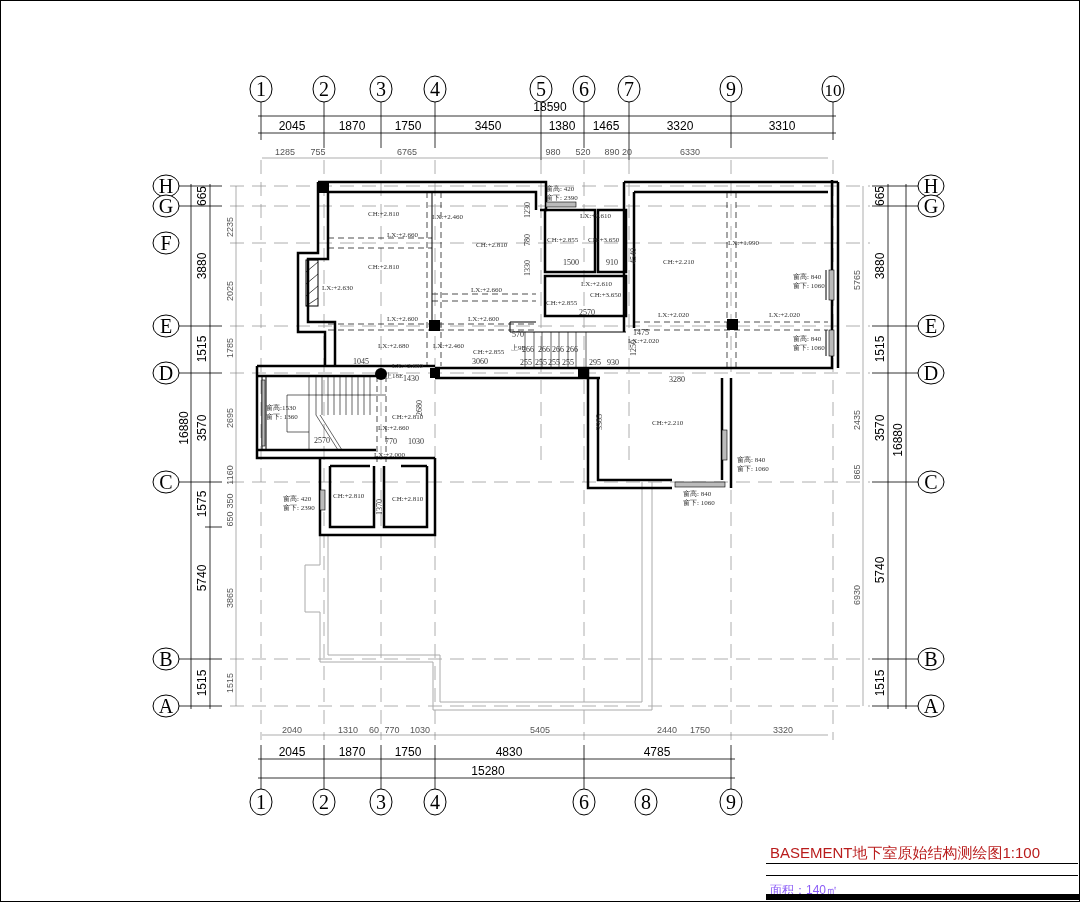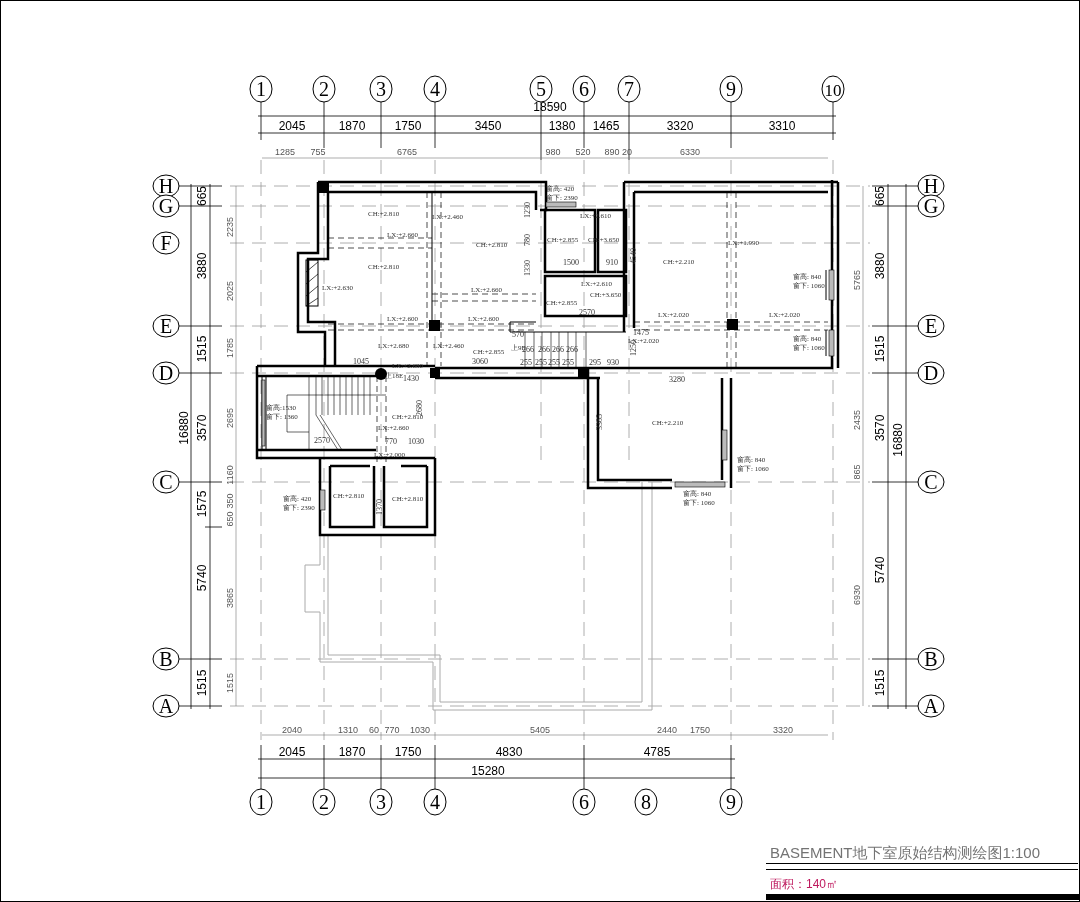--- a/index.html
+++ b/index.html
@@ -4,22 +4,22 @@
 <style>
   html,body{margin:0;padding:0;background:#fff;}
   body{width:1080px;height:902px;position:relative;overflow:hidden;font-family:"Liberation Sans",sans-serif;}
   .frame{position:absolute;left:0;top:0;width:1078px;height:900px;border:1px solid #000;}
   svg{position:absolute;left:0;top:0;}
   .axis-num{font-family:"Liberation Serif",serif;font-size:20px;}
   .dim{font-family:"Liberation Sans",sans-serif;font-size:12px;}
   .dim-s{font-family:"Liberation Sans",sans-serif;font-size:9px;fill:#555;}
   .note{font-family:"Liberation Serif",serif;font-size:7px;fill:#333;}
   .title-block{position:absolute;left:766px;top:843px;width:312px;}
-  .title-main{font-size:15px;color:#737373;padding-left:4px;height:20px;line-height:20px;border-bottom:1px solid #000;}
-  .title-sub{font-size:12px;color:#be185d;padding-left:4px;margin-top:5px;border-top:1px solid #000;padding-top:6px;}
+  .title-main{font-size:15px;color:#b91c1c;padding-left:4px;height:20px;line-height:20px;border-bottom:1px solid #000;}
+  .title-sub{font-size:12px;color:#8b5cf6;padding-left:4px;margin-top:11px;border-top:1px solid #000;padding-top:6px;}
   .bottom-bar{position:absolute;left:766px;top:894px;width:314px;height:6px;background:#000;}
 </style>
 </head>
 <body>
 
 <div class="frame"></div>
 
 <svg width="1080" height="902" viewBox="0 0 1080 902">
 
   <g stroke="#999" stroke-width="0.8" stroke-dasharray="14,8">

